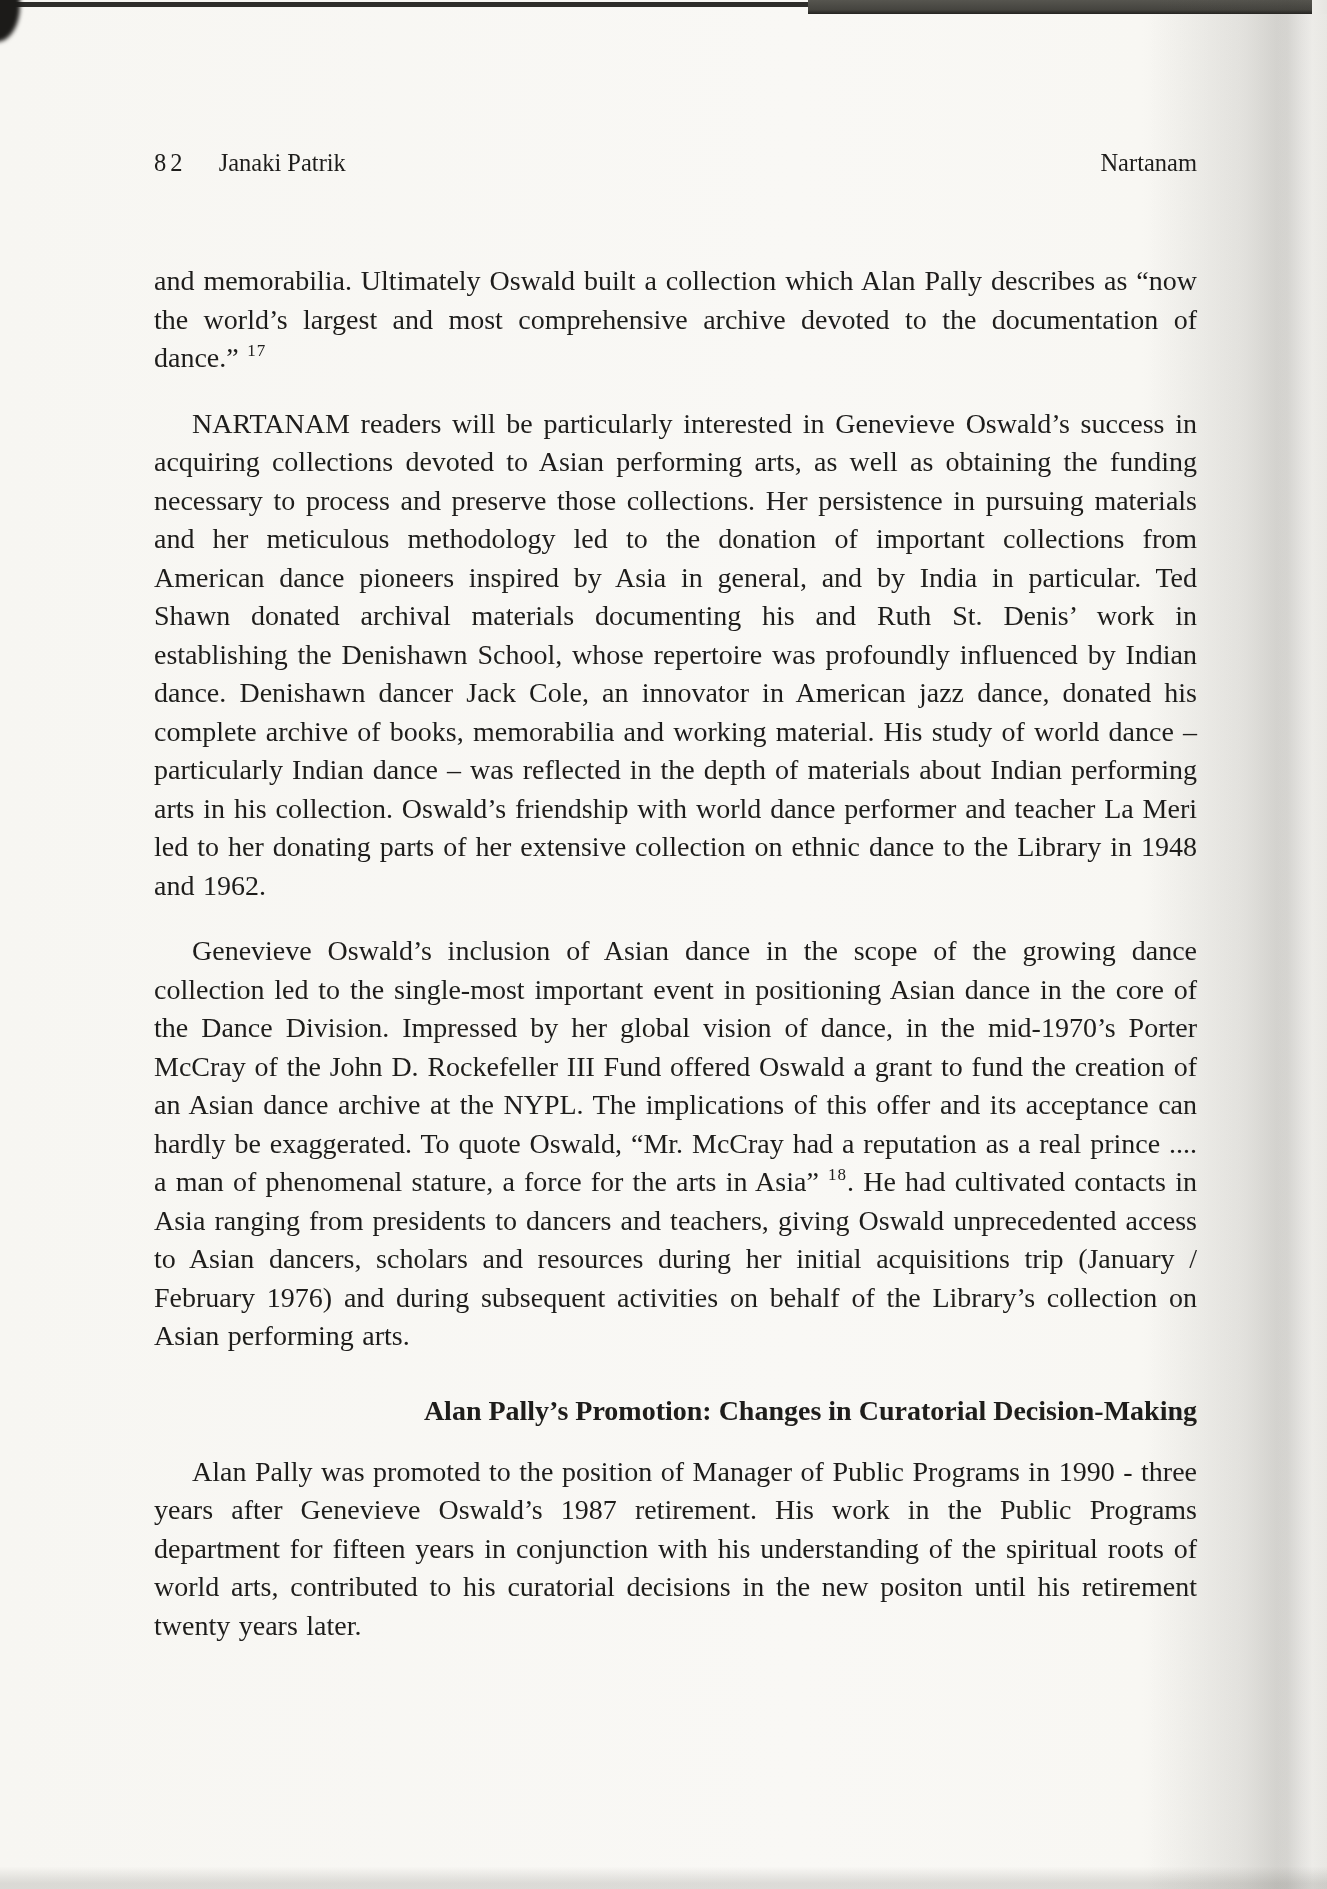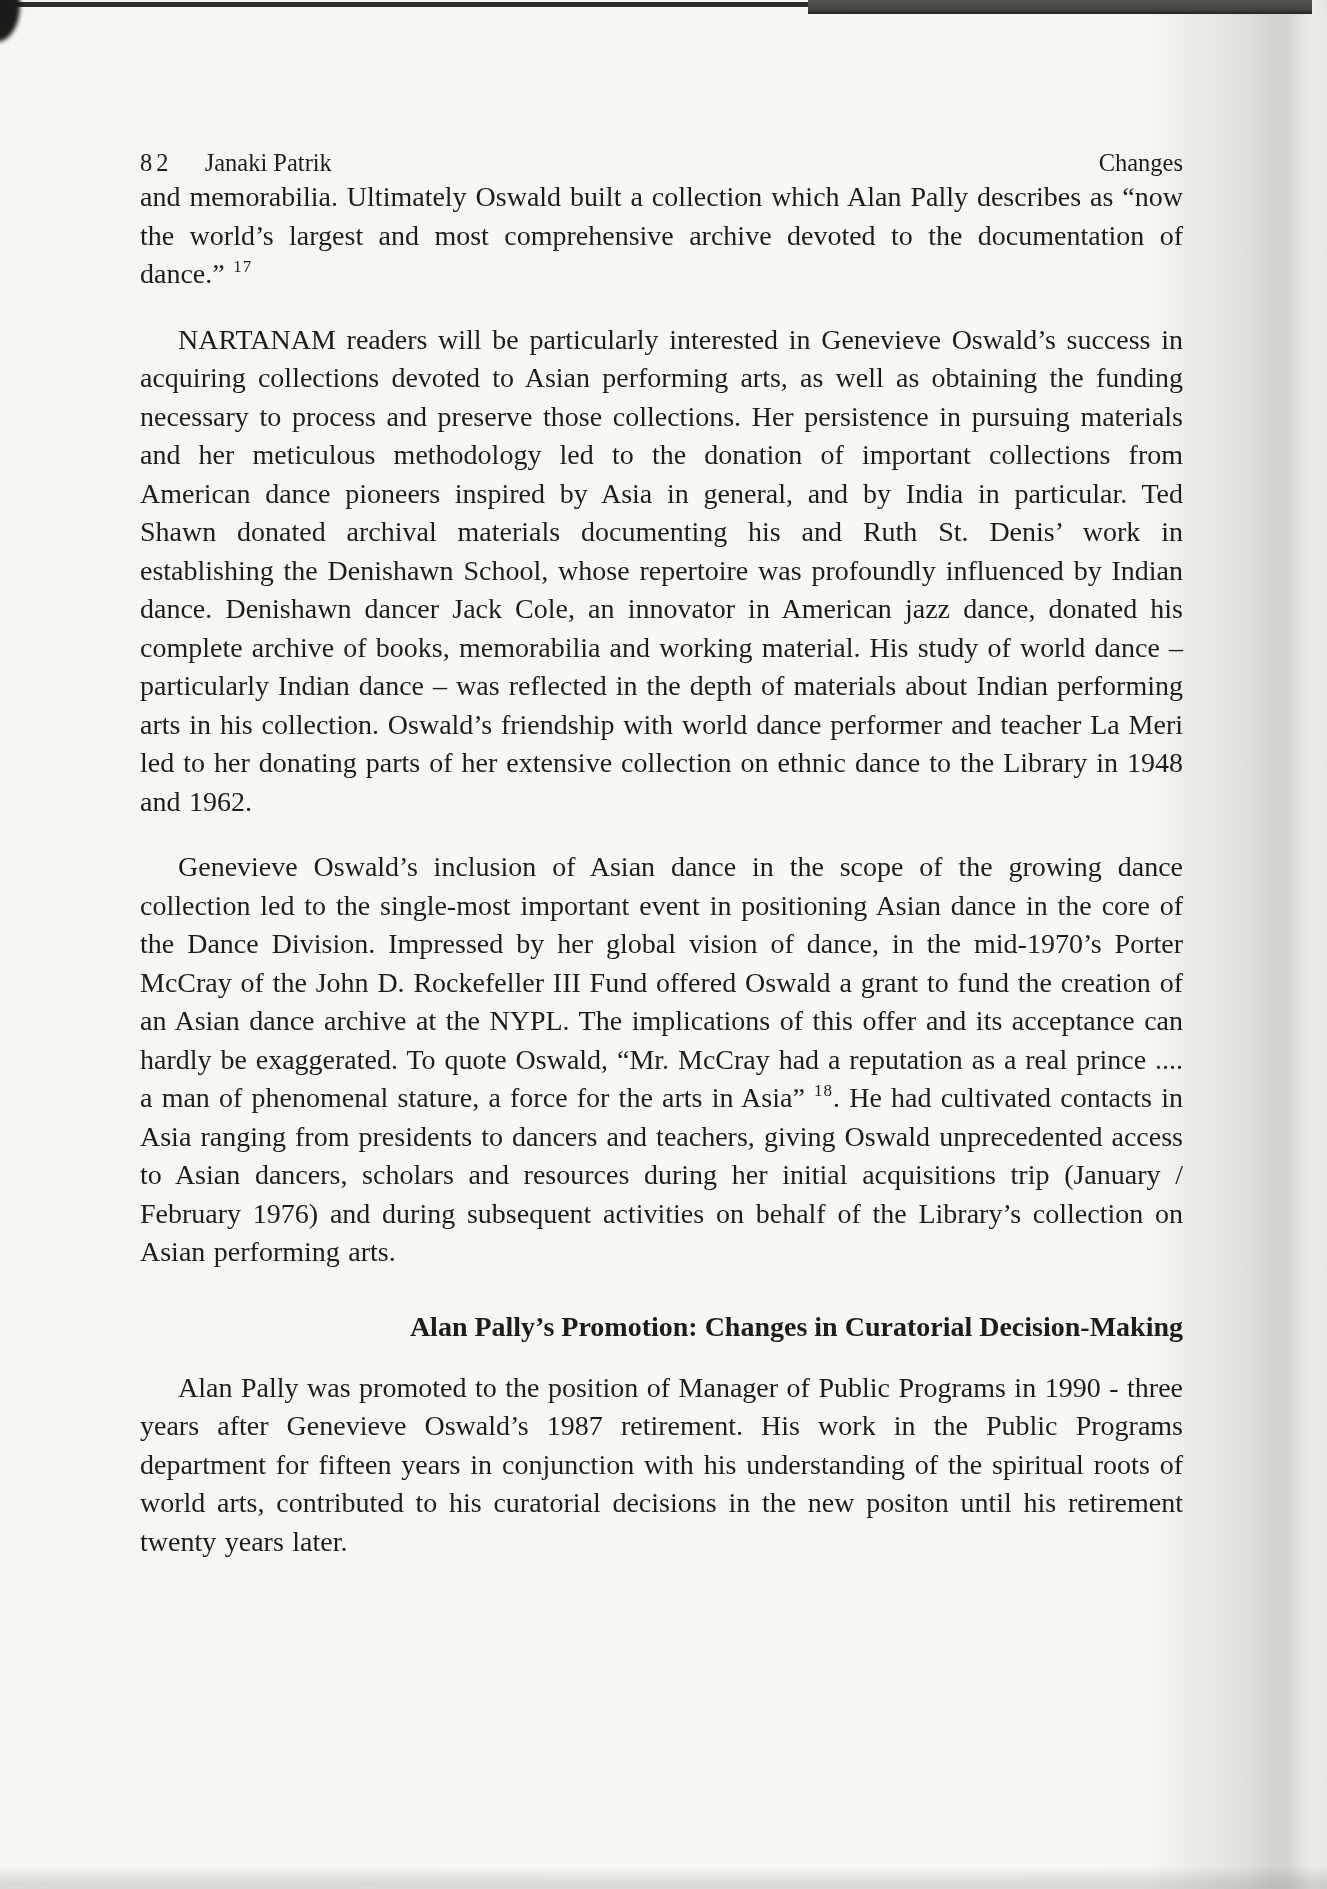--- a/index.html
+++ b/index.html
@@ -44,34 +44,34 @@
     border-radius: 0 0 90% 40%;
     filter: blur(2px);
   }
   .edge-right-shade {
     position: absolute; right: 0; top: 0; width: 180px; height: 100%;
     background: linear-gradient(to right, rgba(60,58,52,0) 0%, rgba(60,58,52,0.05) 55%, rgba(60,58,52,0.10) 78%, rgba(60,58,52,0.02) 92%, rgba(60,58,52,0.06) 100%);
     pointer-events: none;
   }
   .page-body {
     position: absolute;
-    left: 140px;
+    left: 154px;
     top: 148px;
     width: 1043px;
   }
   .running-head {
     display: flex;
     justify-content: space-between;
     align-items: baseline;
     font-size: 24.5px;
     line-height: 30px;
   }
   .running-head .page-num { letter-spacing: 4px; }
   .running-head .author { margin-left: 26px; }
-  main.article { }
+  main.article { margin-top: 84px; }
   .body-para {
     font-size: 28px;
     line-height: 38.5px;
     text-align: justify;
     margin: 0 0 27px 0;
     word-spacing: 1.5px;
   }
   .body-para.indent { text-indent: 38px; }
   .fn {
     font-size: 17px;
@@ -98,21 +98,21 @@
   <div class="corner-tl"></div>
   <div class="edge-right-shade"></div>
 
   <div class="page-body">
 
     <header class="running-head">
       <span>
         <span class="page-num">82</span>
         <span class="author">Janaki Patrik</span>
       </span>
-      <span>Changes</span>
+      <span>Nartanam</span>
     </header>
 
     <main class="article">
 
       <p class="body-para"><span>and memorabilia.  Ultimately Oswald built a collection which Alan Pally describes as “now the world’s largest and most comprehensive archive devoted to the documentation of dance.” </span><sup class="fn">17</sup></p>
 
       <p class="body-para indent"><span>NARTANAM readers will be particularly interested in Genevieve Oswald’s success in acquiring collections devoted to Asian performing arts, as well as obtaining the funding necessary to process and preserve those collections.  Her persistence in pursuing materials and her meticulous methodology led to the donation of important collections from American dance pioneers inspired by Asia in general, and by India in particular.  Ted Shawn donated archival materials documenting his and Ruth St. Denis’ work in establishing the Denishawn School, whose repertoire was profoundly influenced by Indian dance.  Denishawn dancer Jack Cole, an innovator in American jazz dance, donated his complete archive of books, memorabilia and working material.  His study of world dance – particularly Indian dance – was reflected in the depth of materials about Indian performing arts in his collection. Oswald’s friendship with world dance performer and teacher La Meri led to her donating parts of her extensive collection on ethnic dance to the Library in 1948 and 1962.</span></p>
 
       <p class="body-para indent"><span>Genevieve Oswald’s inclusion of Asian dance in the scope of the growing dance collection led to the single-most important event in positioning Asian dance in the core of the Dance Division.  Impressed by her global vision of dance, in the mid-1970’s Porter McCray of the John D. Rockefeller III Fund offered Oswald a grant to fund the creation of an Asian dance archive at the NYPL.  The implications of this offer and its acceptance can hardly be exaggerated.  To quote Oswald, “Mr. McCray had a reputation as a real prince .... a man of phenomenal stature, a force  for the arts in Asia” </span><sup class="fn">18</sup><span>.  He had cultivated contacts in Asia ranging from presidents to dancers and teachers, giving Oswald unprecedented access to Asian dancers, scholars and resources during her initial acquisitions trip (January / February 1976) and during subsequent activities on behalf of the Library’s collection on Asian performing arts.</span></p>
 

